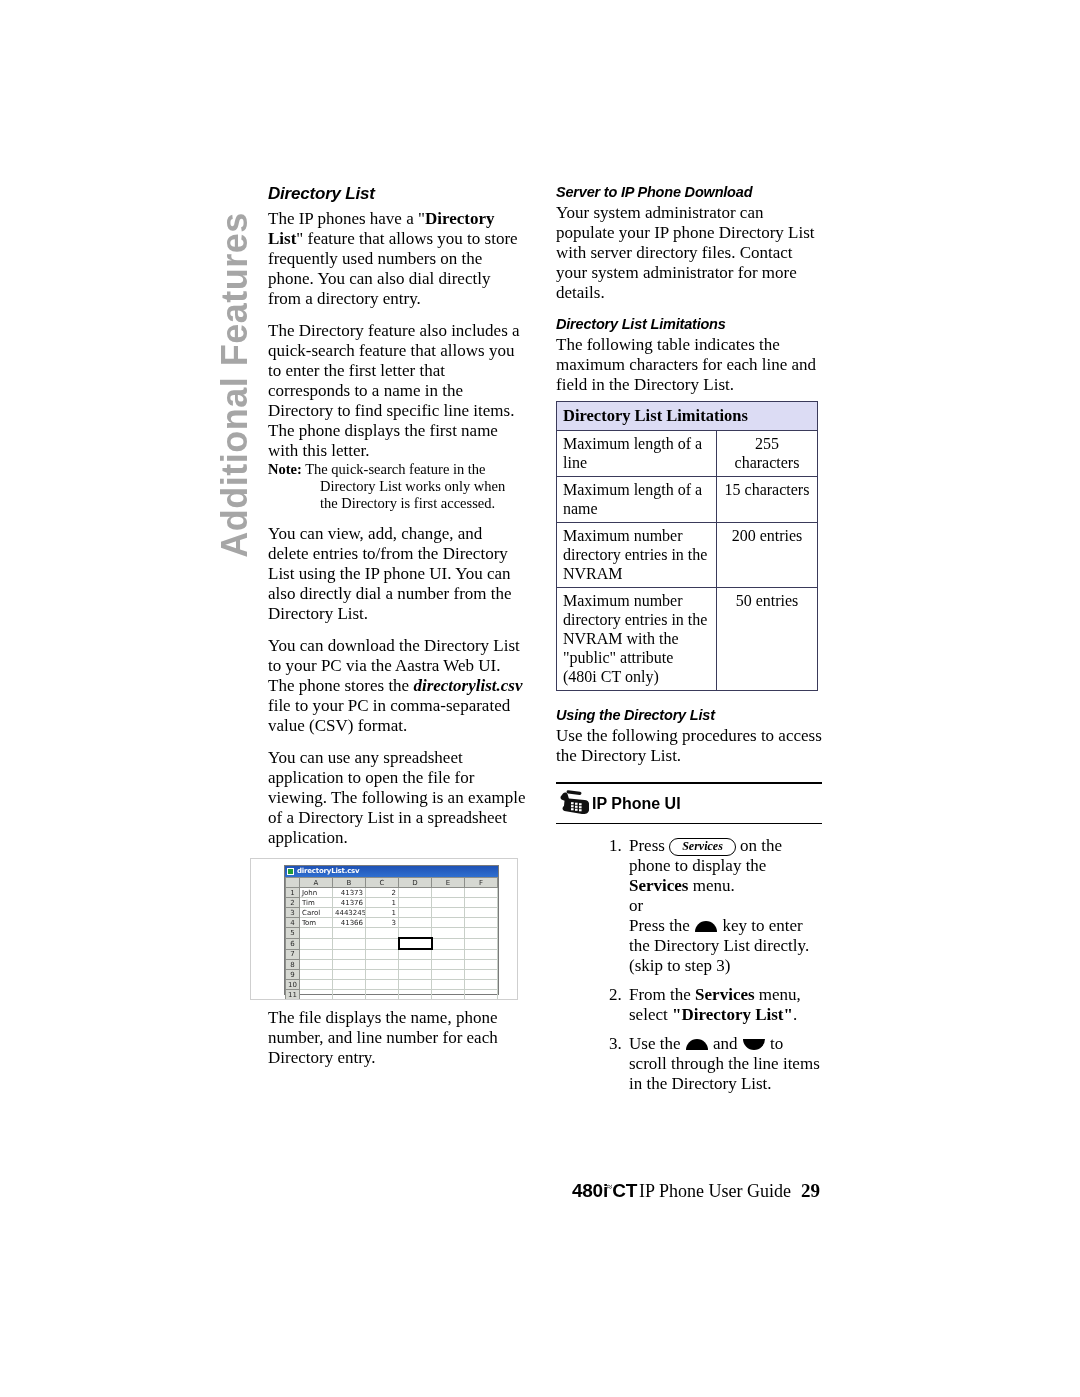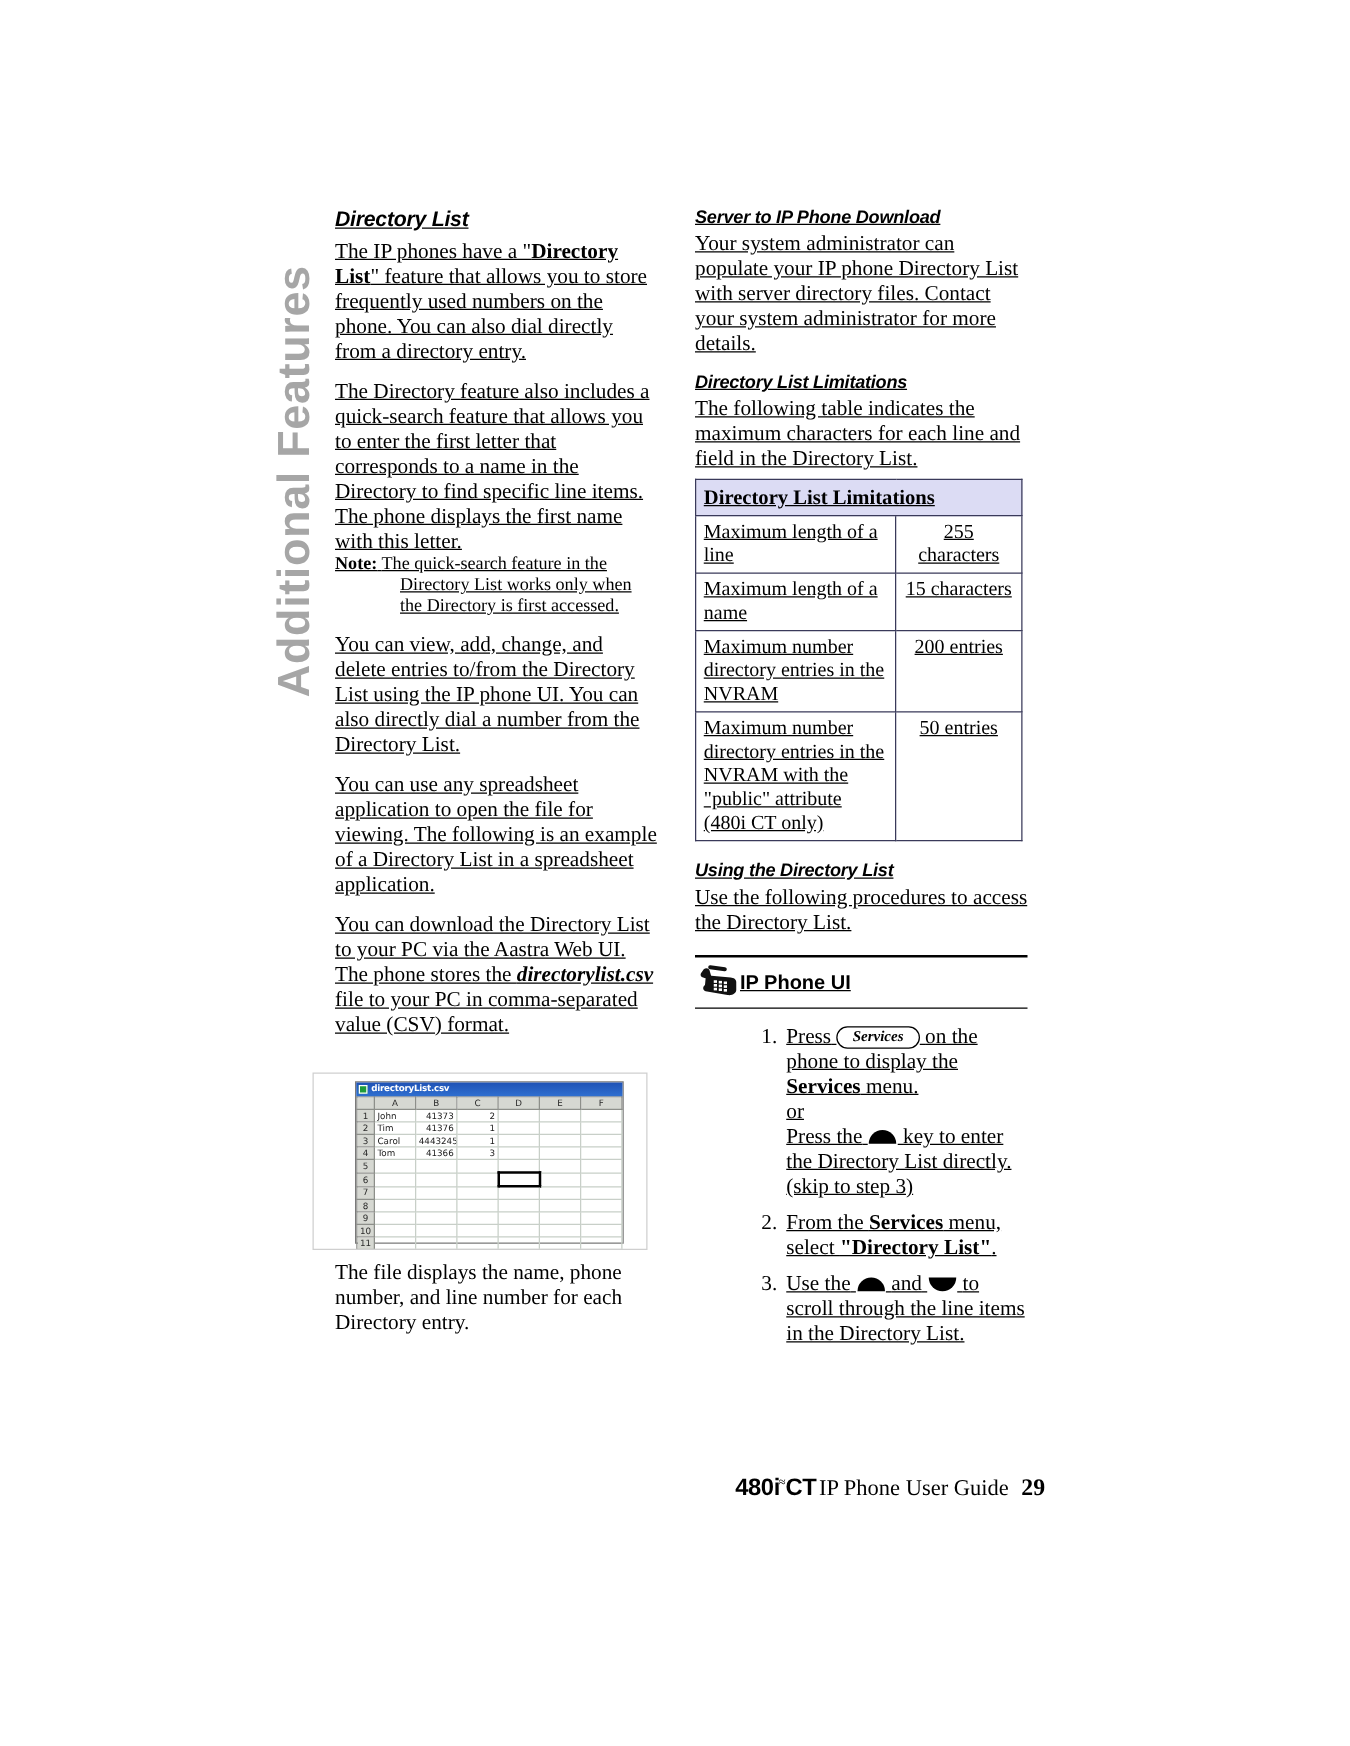--- a/index.html
+++ b/index.html
@@ -34,22 +34,21 @@
     font-family: "Liberation Sans", sans-serif;
     font-weight: bold;
     font-size: 36px;
     letter-spacing: 0.5px;
     color: #a6a6a6;
   }
 
   
   .col {
     position: absolute;
-    top: 166px;
-    text-decoration: underline;
+    top: 184px;
   }
   #col-left  { left: 268px; width: 258px; }
   #col-right { left: 556px; width: 266px; }
 
   h2.sec {
     font-family: "Liberation Sans", sans-serif;
     font-style: italic;
     font-weight: bold;
     font-size: 17px;
     margin: 0 0 5px 0;
@@ -246,21 +245,21 @@
   }
   .key-arc.up   { border-radius: 11px 11px 0 0; }
   .key-arc.down { border-radius: 0 0 11px 11px; }
 
   
   #footer {
     position: absolute;
     left: 556px;
     top: 1180px;
     width: 280px;
-    text-align: right;
+    text-align: center;
     white-space: nowrap;
   }
   #footer .model {
     font-family: "Liberation Sans", sans-serif;
     font-weight: bold;
     font-size: 19px;
     letter-spacing: -0.3px;
   }
   #footer .wave {
     font-size: 10px;
@@ -293,23 +292,23 @@
   <h2 class="sec">Directory List</h2>
 
   <p class="body"><span>The IP phones have a "</span><b>Directory List</b><span>" feature that allows you to store frequently used numbers on the phone. You can also dial directly from a directory entry.</span></p>
 
   <p class="body tight">The Directory feature also includes a quick-search feature that allows you to enter the first letter that corresponds to a name in the Directory to find specific line items. The phone displays the first name with this letter.</p>
 
   <p class="note"><span class="nlabel">Note:</span> <span>The quick-search feature in the Directory List works only when the Directory is first accessed.</span></p>
 
   <p class="body">You can view, add, change, and delete entries to/from the Directory List using the IP phone UI. You can also directly dial a number from the Directory List.</p>
 
+  <p class="body"><span>You can download the Directory List to your PC via the Aastra Web UI. The phone stores the </span><i class="it">directorylist.csv</i><span> file to your PC in comma-separated value (CSV) format.</span></p>
+
   <p class="body">You can use any spreadsheet application to open the file for viewing. The following is an example of a Directory List in a spreadsheet application.</p>
-
-  <p class="body"><span>You can download the Directory List to your PC via the Aastra Web UI. The phone stores the </span><i class="it">directorylist.csv</i><span> file to your PC in comma-separated value (CSV) format.</span></p>
 </div>
 
 <div id="figure-spreadsheet">
   <div class="ss-window">
     <div class="ss-title">
       <span class="ss-icon"></span><span>directoryList.csv</span>
     </div>
     <table class="ss">
       <colgroup>
         <col class="c-rh">

